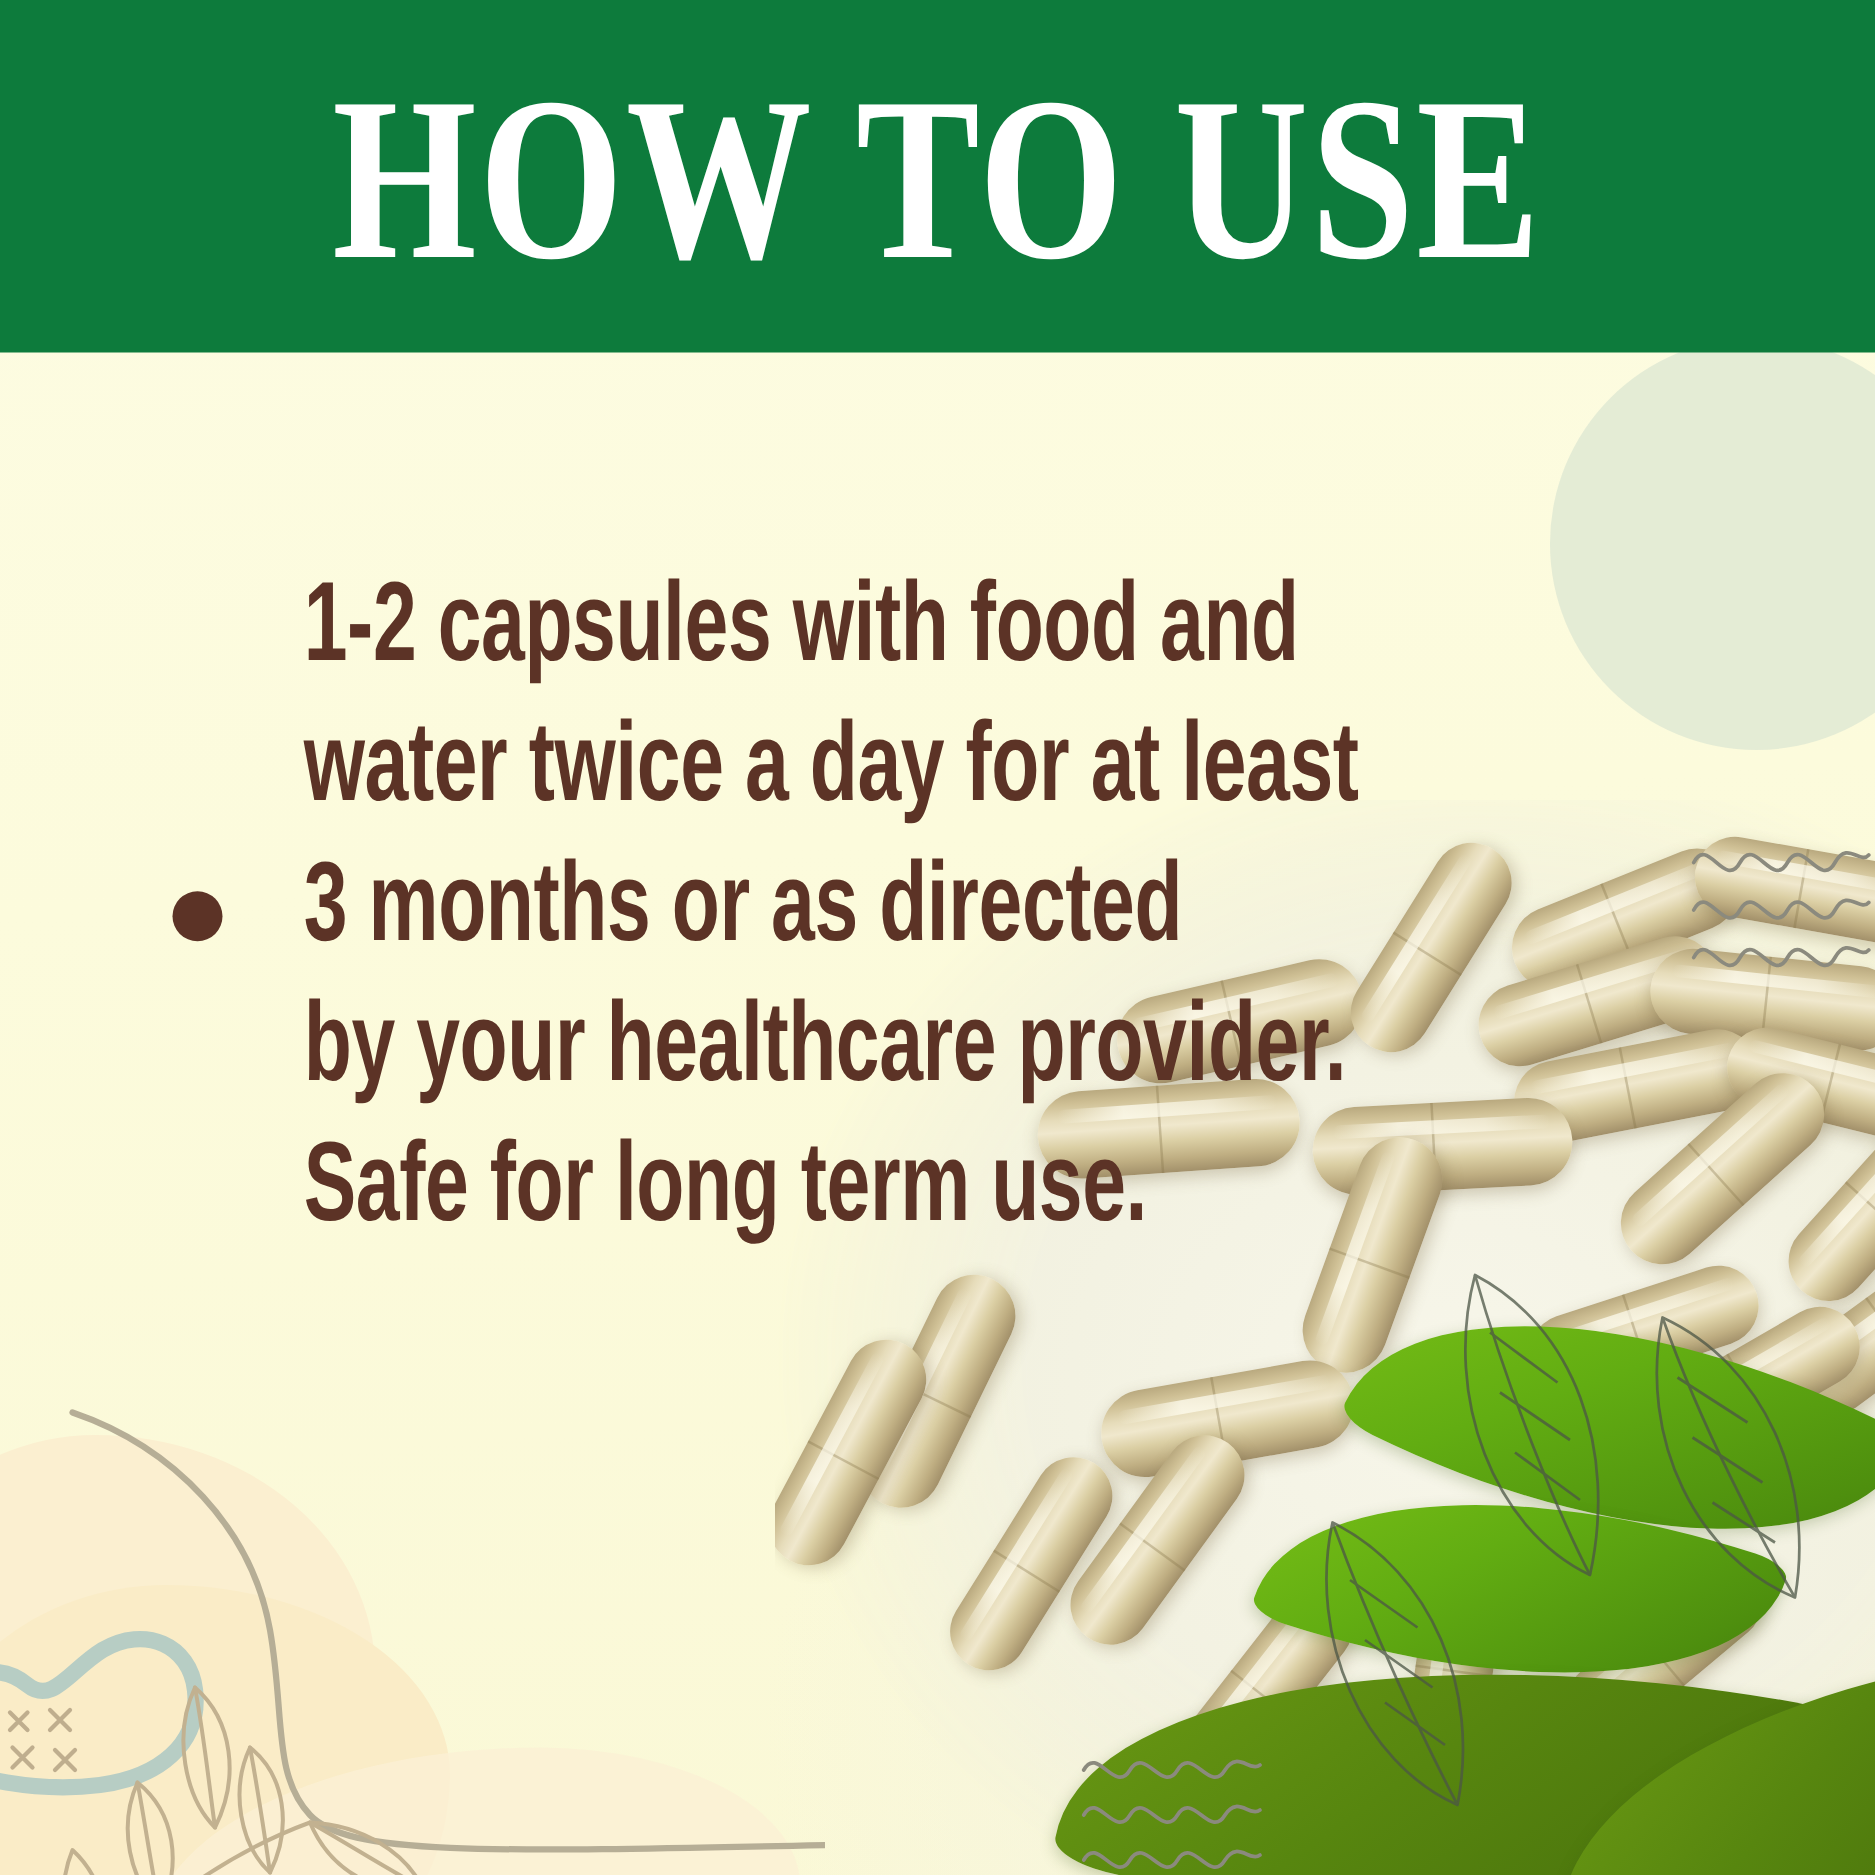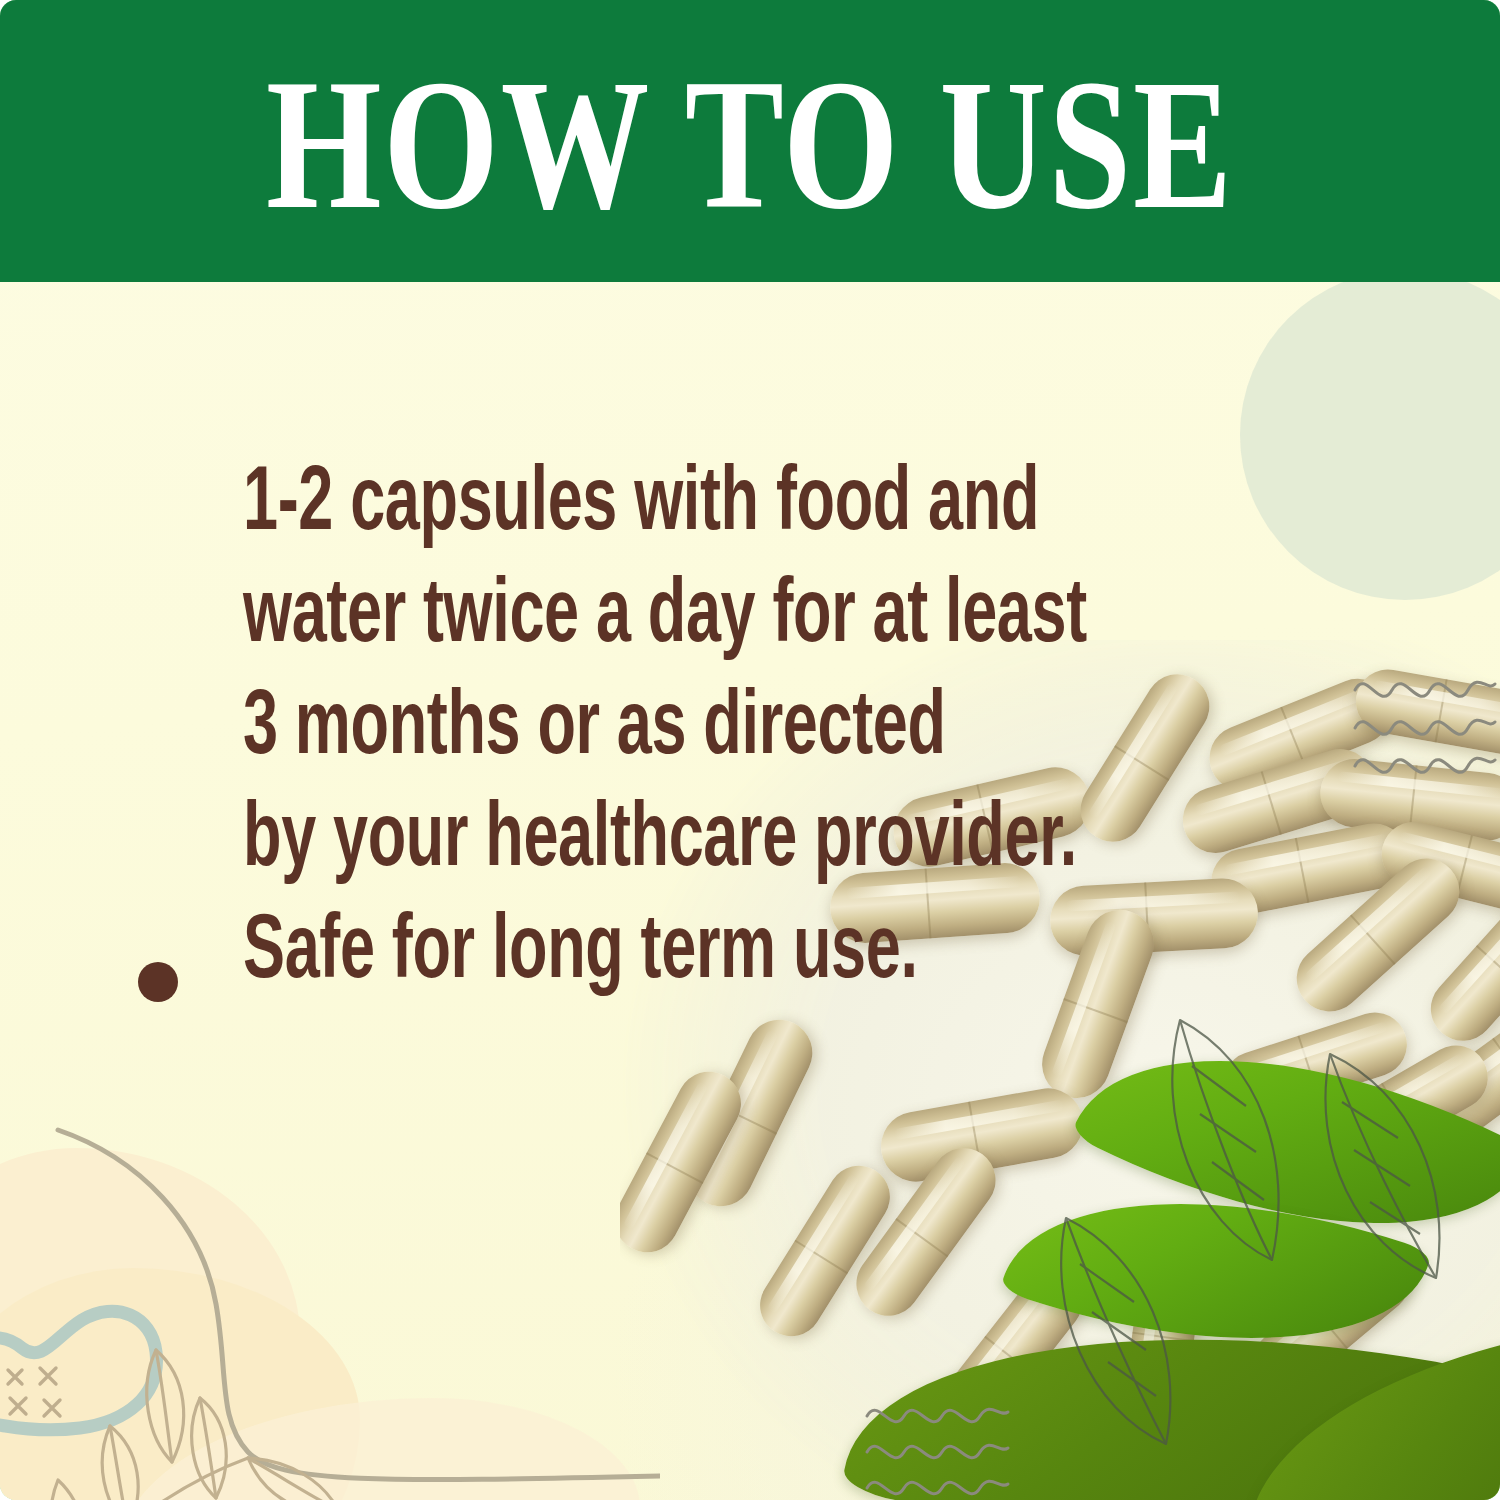--- a/index.html
+++ b/index.html
@@ -7,21 +7,20 @@
     padding: 0;
     background: #ffffff;
   }
   #poster {
     position: relative;
     width: 1500px;
     height: 1500px;
     overflow: hidden;
     background: #22c55e;
     font-family: "Liberation Sans", sans-serif;
-    border-radius: 16px;
   }
 
   
   .bg-base {
     position: absolute;
     inset: 0;
     background:
       radial-gradient(ellipse 900px 700px at 78% 92%, #f3f2e2 0%, rgba(243,242,226,0) 62%),
       linear-gradient(175deg, #fdfce3 0%, #fcfbdc 45%, #faf8d6 100%);
   }
@@ -158,21 +157,21 @@
     position: absolute;
     left: 0; top: 282px;
     width: 1500px;
     z-index: 20;
   }
   .bullet-row {
     position: absolute;
     left: 138px;
     top: 160px;
     display: flex;
-    align-items: flex-end;
+    align-items: center;
   }
   .bullet-dot {
     width: 40px;
     height: 40px;
     border-radius: 50%;
     background: #5c3326;
     margin-top: 22px;
     flex: 0 0 auto;
   }
   .body-text {

